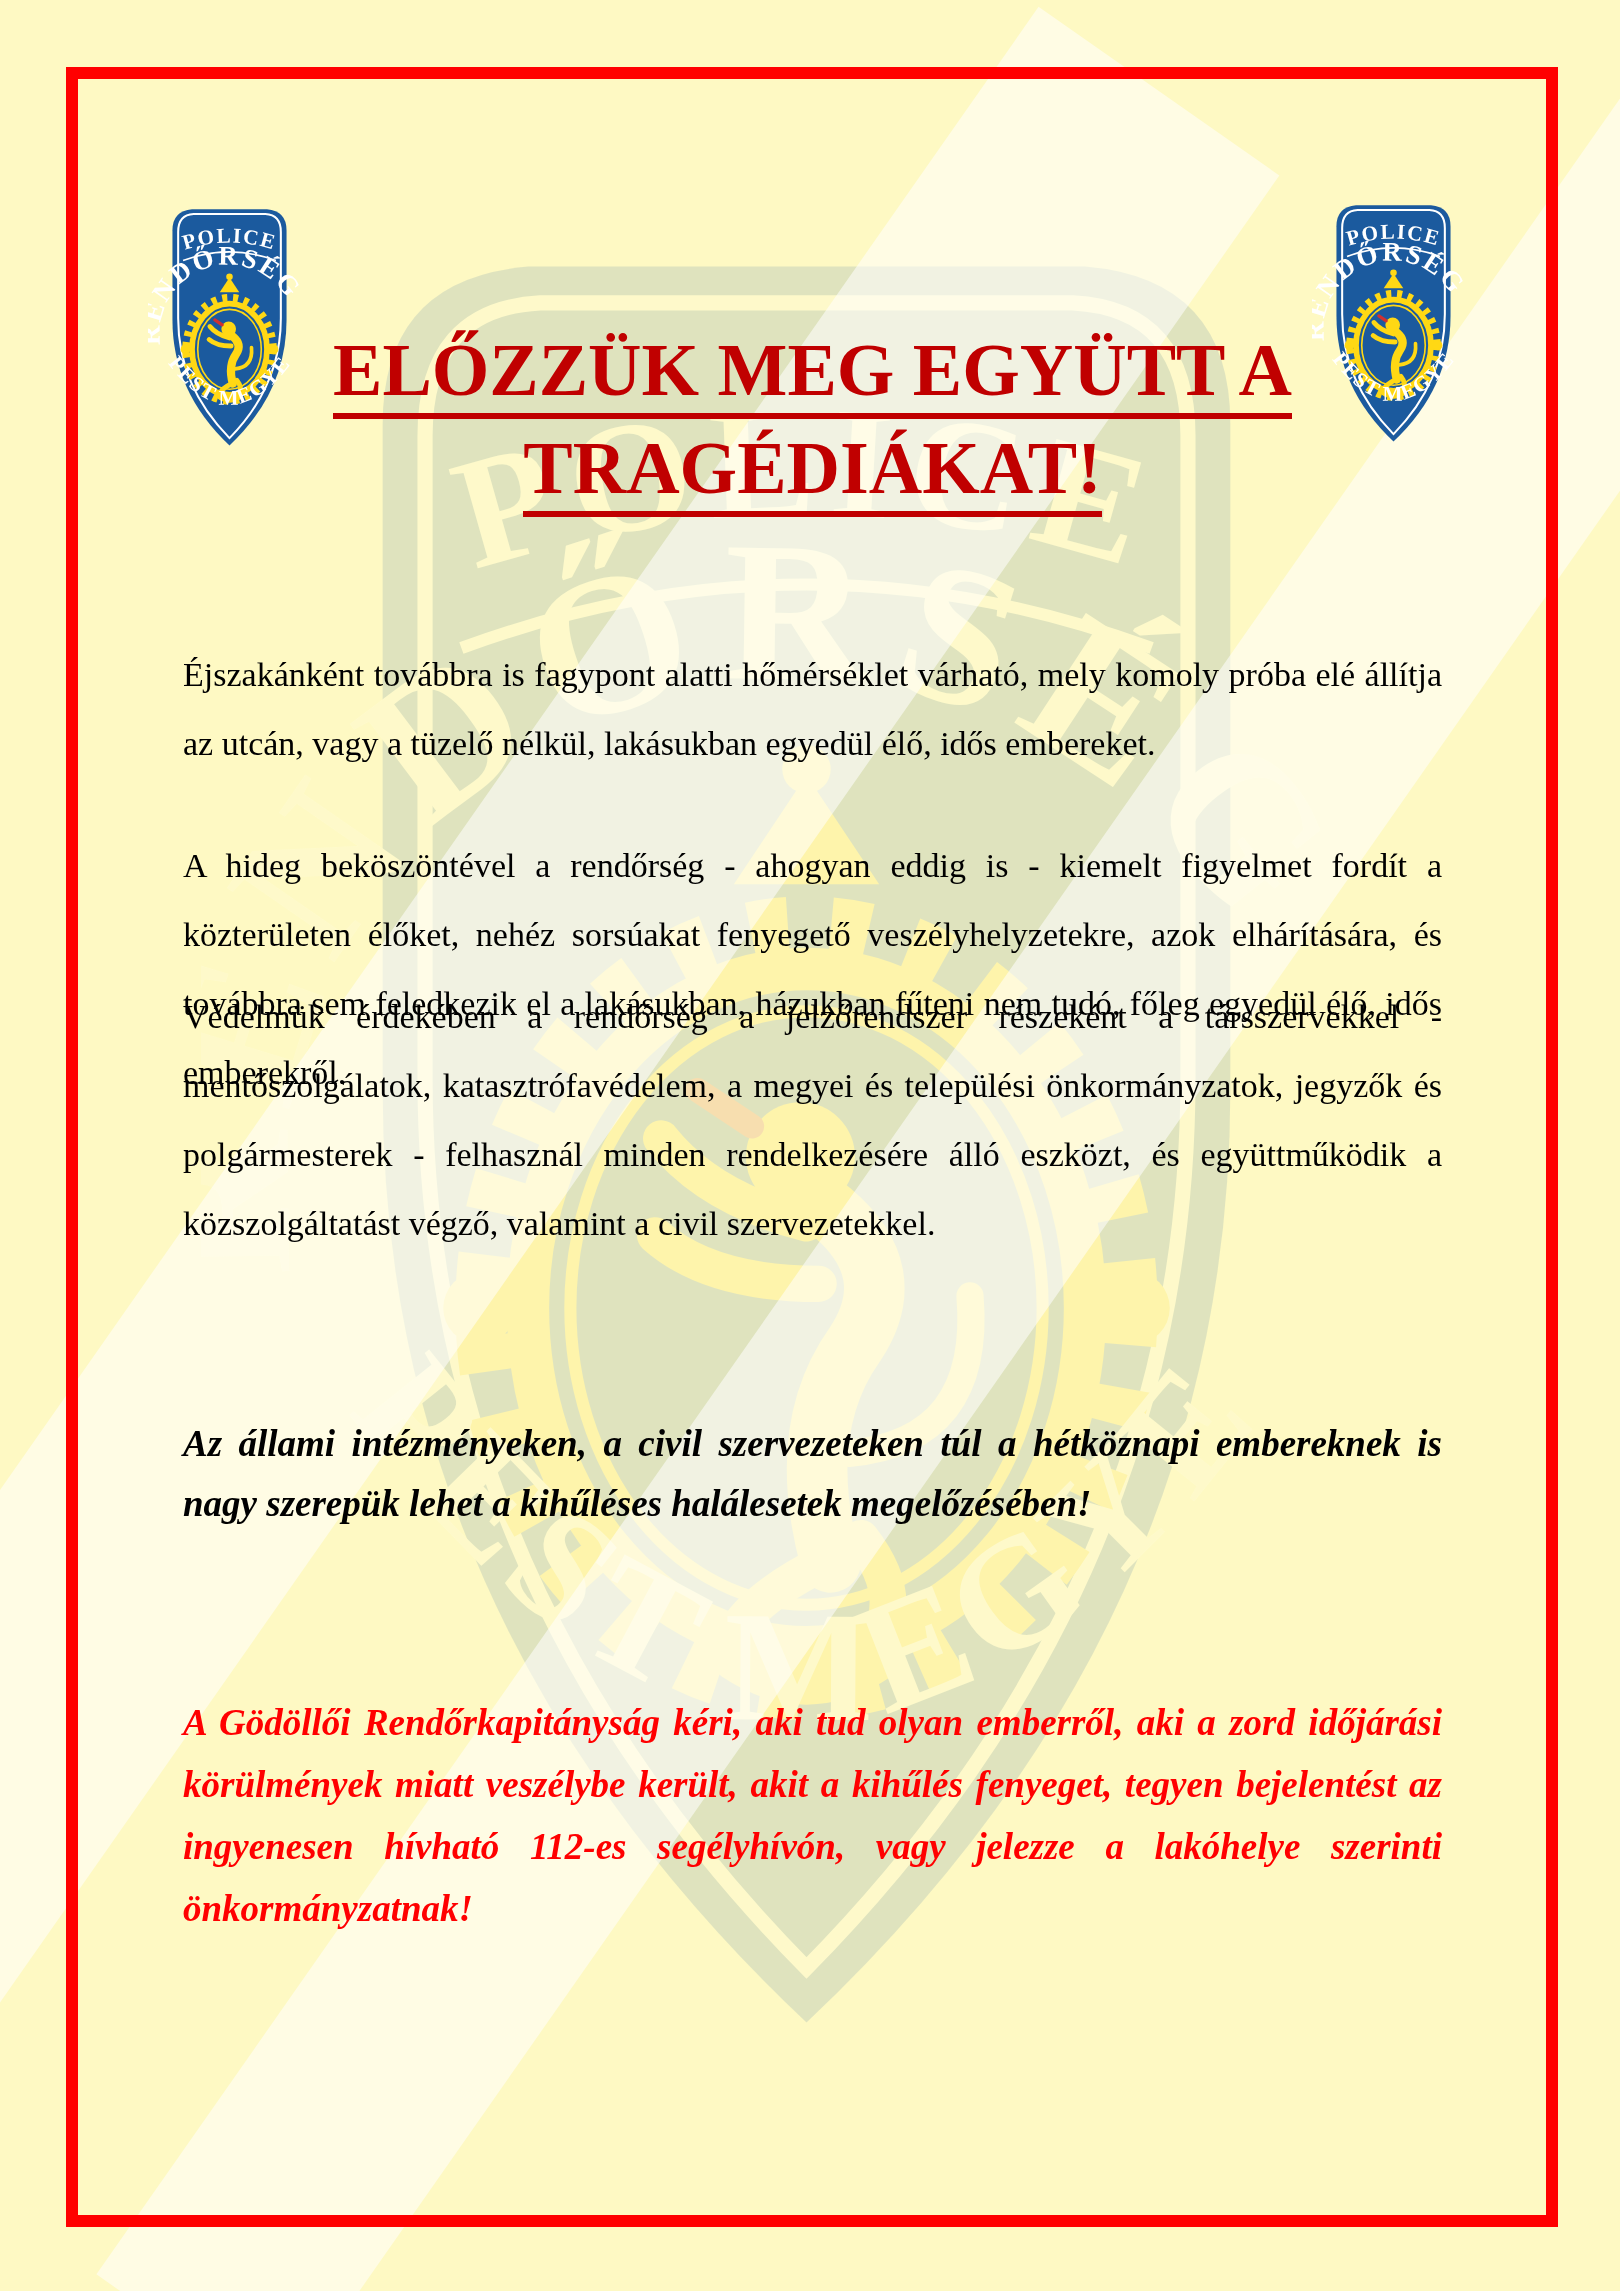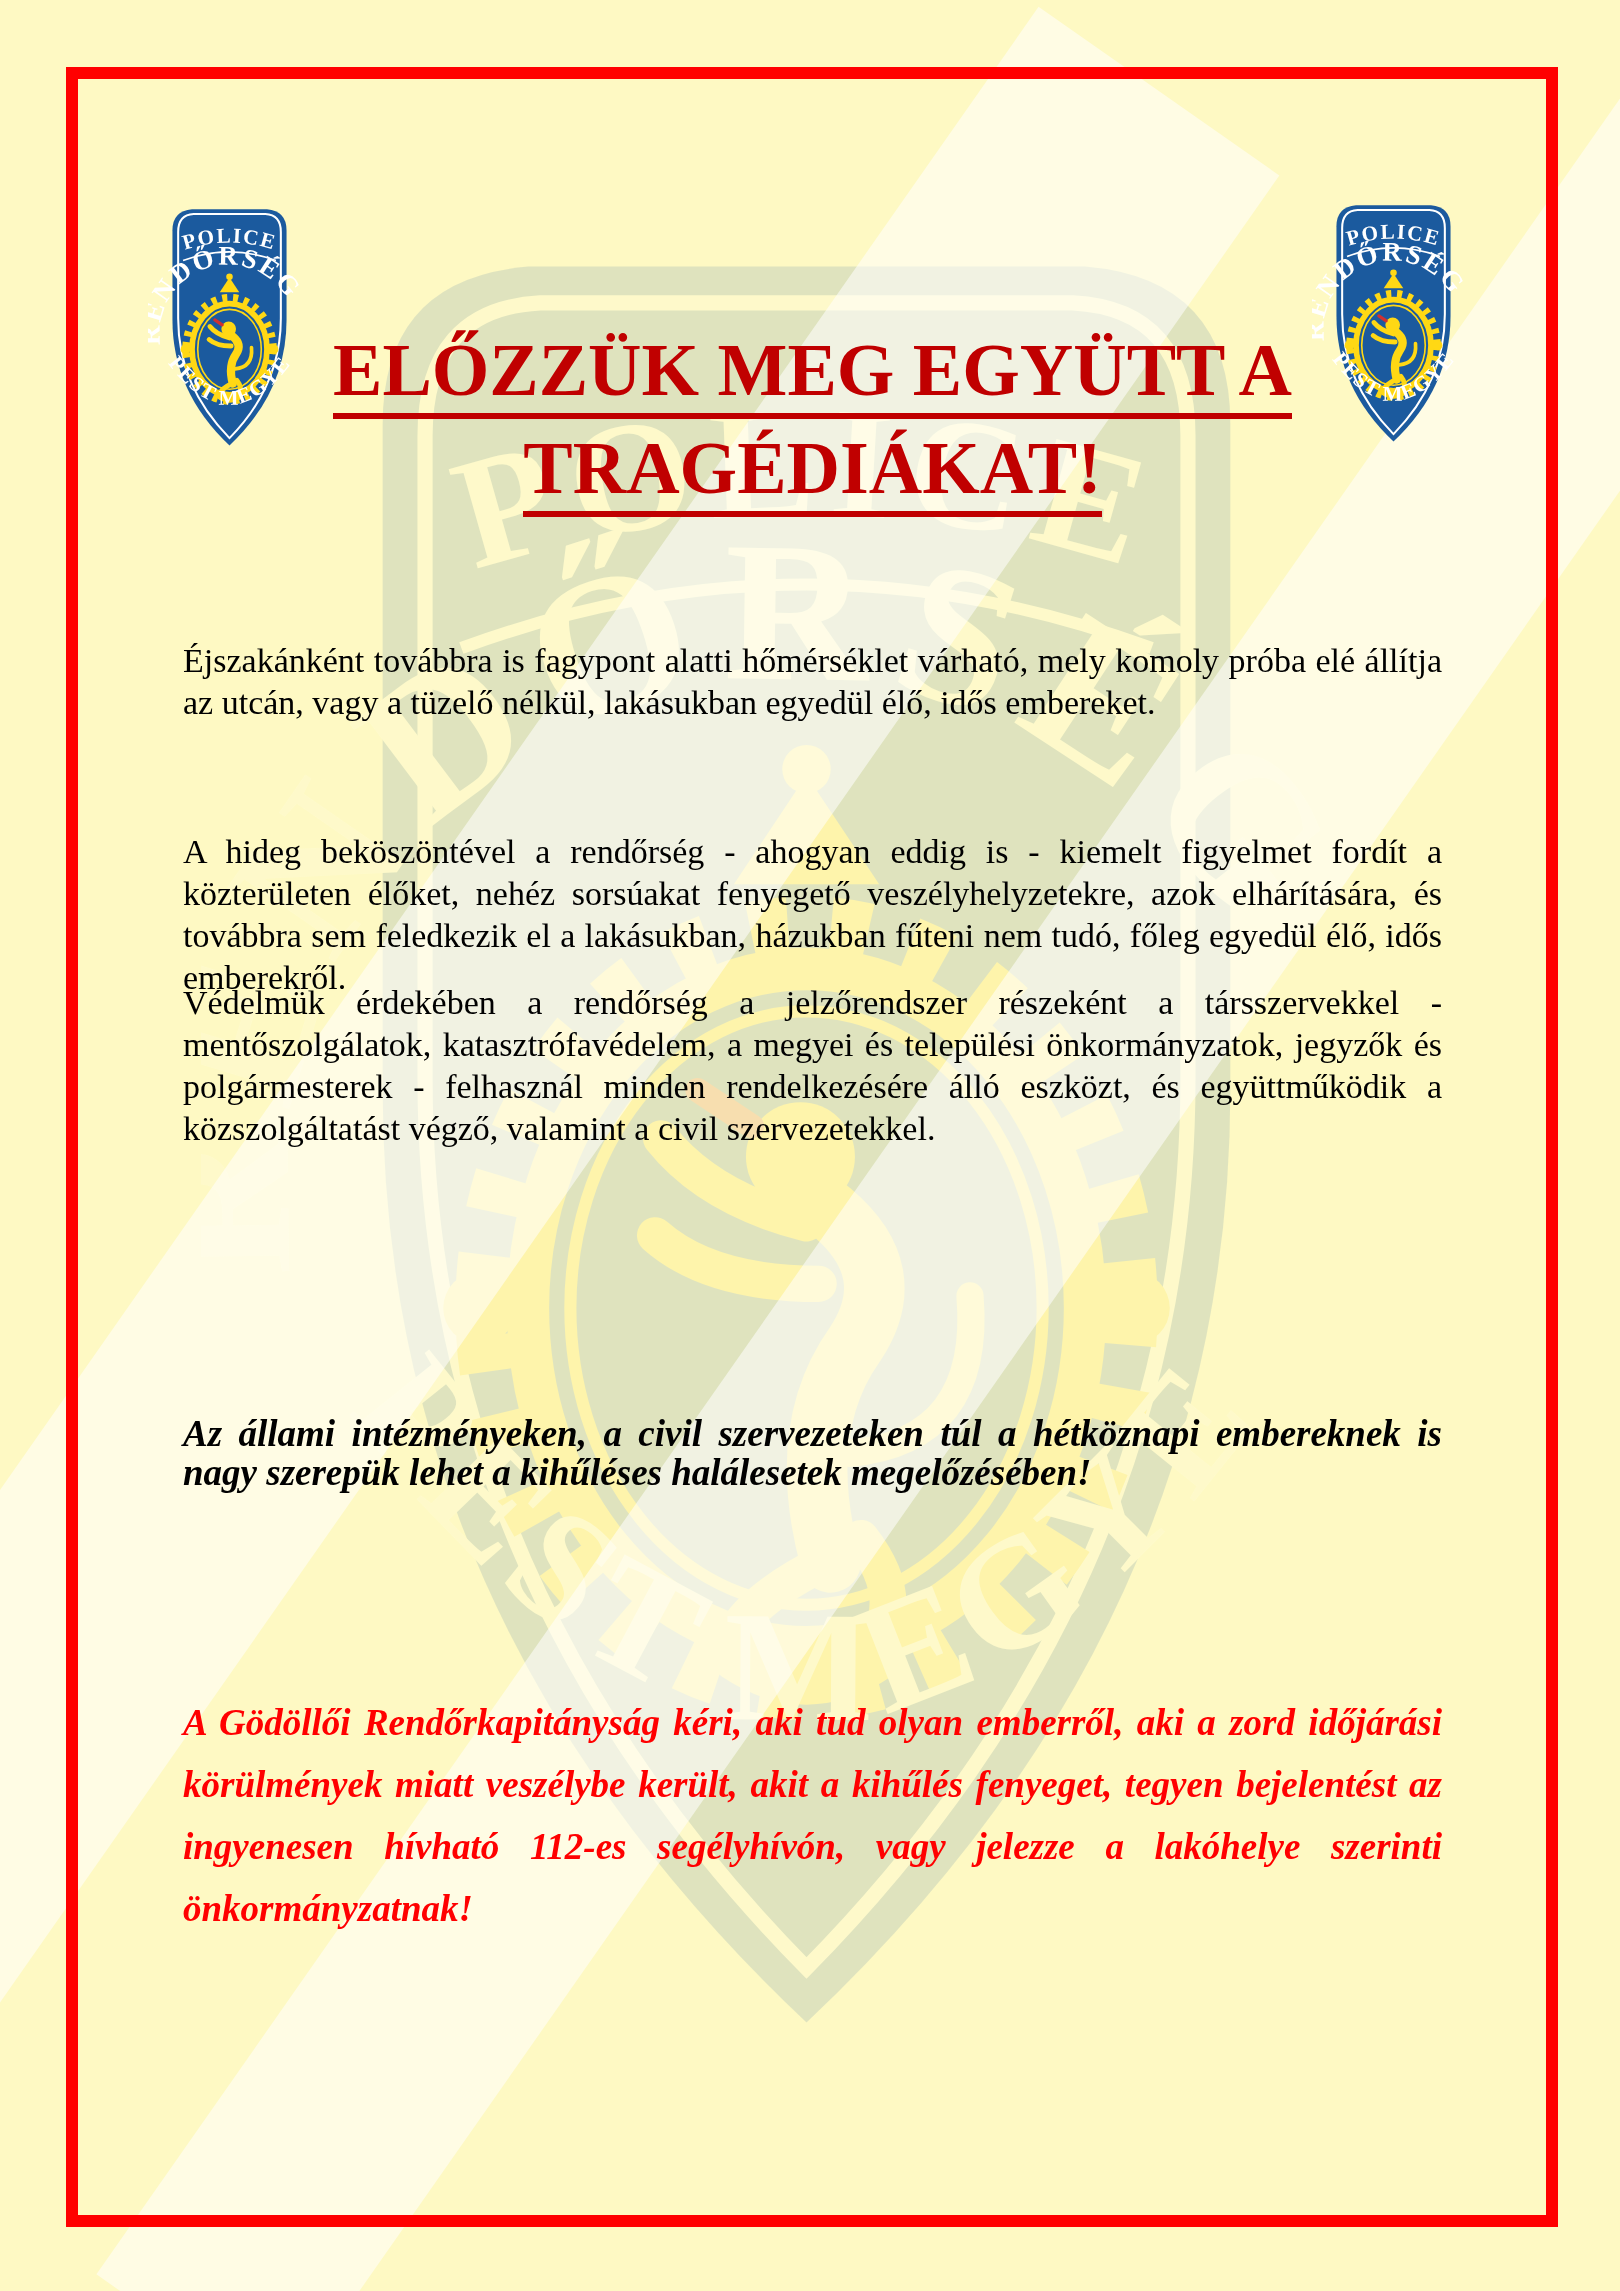--- a/index.html
+++ b/index.html
@@ -24,26 +24,26 @@
   
   .title{
     position:absolute;left:183px;top:333px;width:1259px;
     text-align:center;color:#C00000;font-weight:bold;font-size:74px;line-height:1.0;
   }
   .title .row{margin:0 0 11.8px 0;}
   .title .ul{display:inline-block;padding-bottom:5.9px;border-bottom:6.9px solid #C00000;}
   
   .para{
     position:absolute;left:183px;width:1259px;margin:0;color:#000000;
-    font-size:34px;line-height:42px;text-align:justify;
+    font-size:34px;line-height:69px;text-align:justify;
   }
   .para.p1{top:640px;}
   .para.p2{top:831px;}
   .para.p3{top:982px;}
-  .para.em{font-weight:bold;font-style:italic;font-size:37px;line-height:39px;}
+  .para.em{font-weight:bold;font-style:italic;font-size:37px;line-height:60px;}
   .para.p4{top:1414px;}
   .para.p5{top:1692px;color:#FF0000;line-height:62px;}
   .defs{position:absolute;width:0;height:0;}
 </style>
 </head>
 <body>
 
 <svg class="defs" aria-hidden="true">
   <defs>
     <g id="badge-art">

